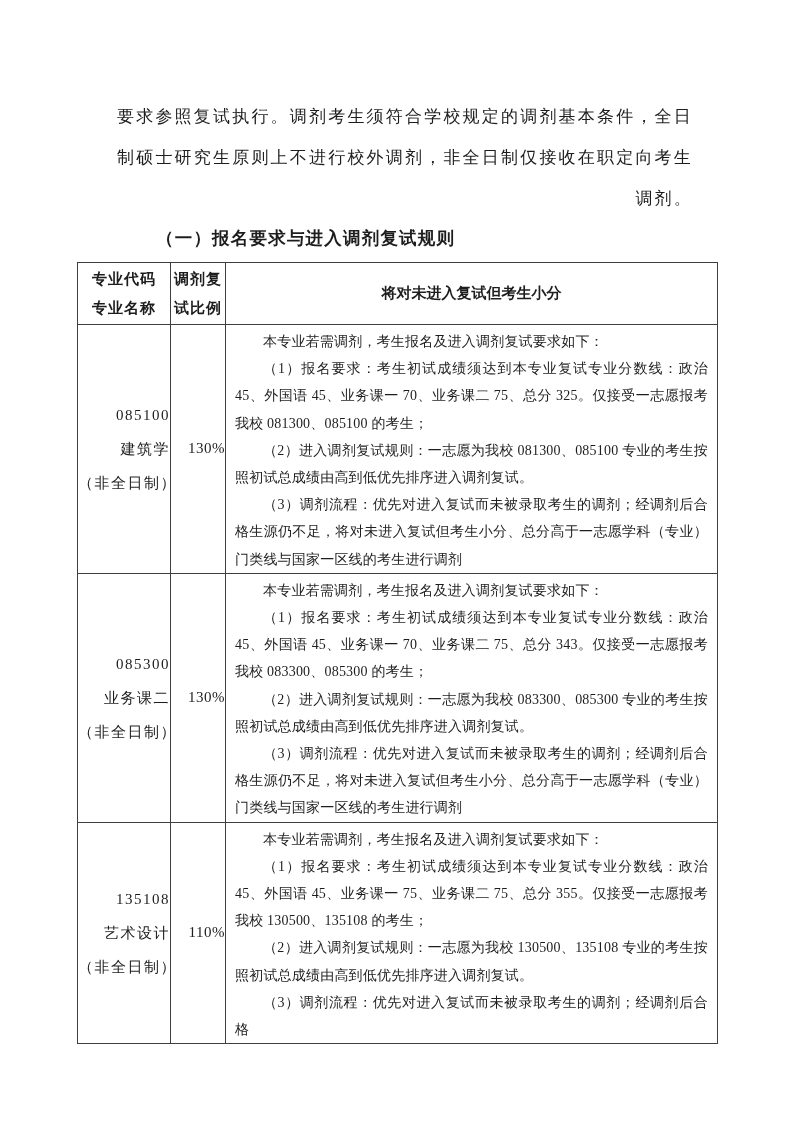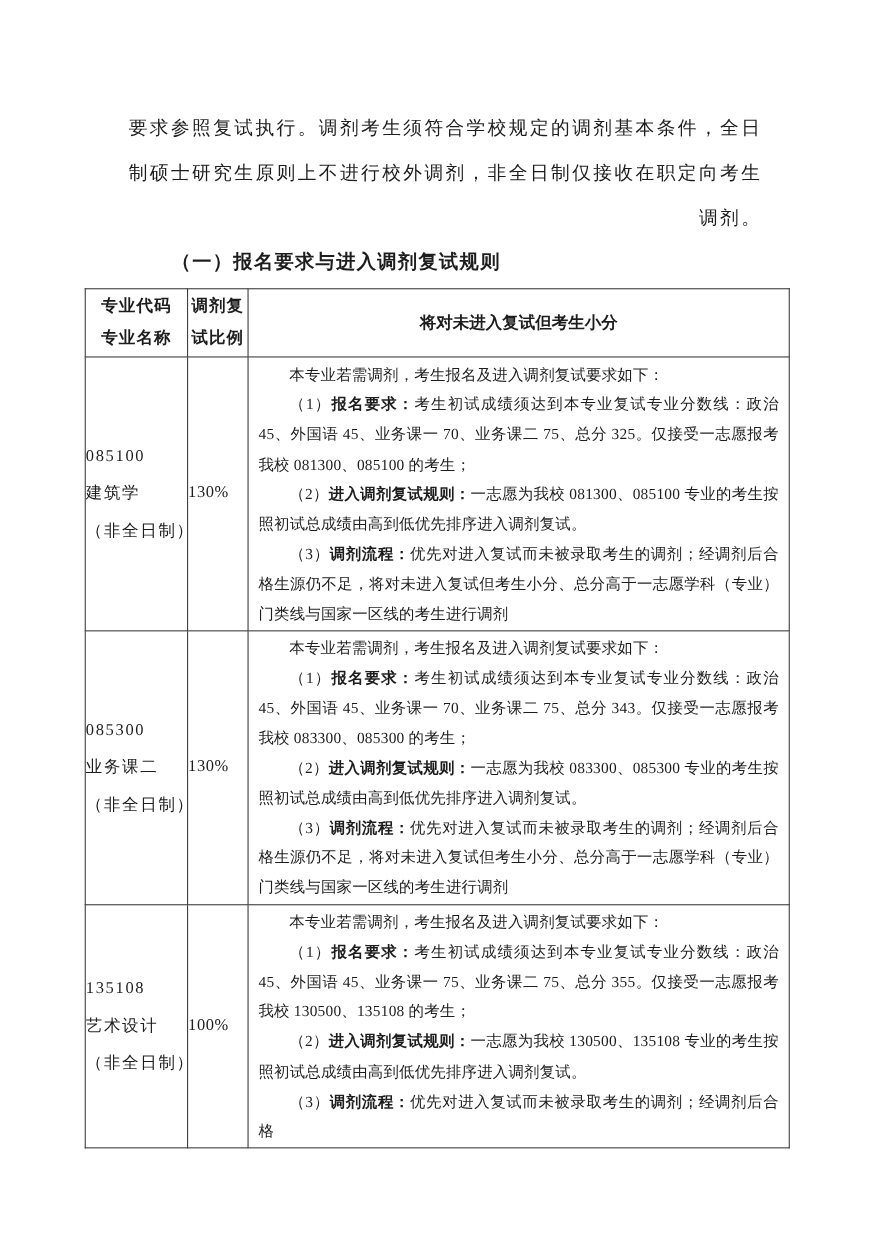--- a/index.html
+++ b/index.html
@@ -57,38 +57,38 @@
   tr.row-3 { height: 193px; }
   .hdr-cell {
     font-weight: bold;
     font-size: 15px;
     text-align: center;
     vertical-align: middle !important;
   }
   .hdr-cell .hl { line-height: 29px; letter-spacing: 1px; }
   .cell-major, .cell-ratio {
     vertical-align: middle !important;
-    text-align: left;
+    text-align: right;
     font-size: 15px;
   }
   .cell-major .ml { line-height: 34px; letter-spacing: 1.5px; white-space: nowrap; }
   .cell-ratio { letter-spacing: 0.5px; }
   .cell-rules {
     padding: 3px 9px 0 9px !important;
     font-size: 14px;
     line-height: 27.2px;
     letter-spacing: 0.2px;
     margin-top: 37px;
   }
   .cell-rules p {
     margin: 0;
     text-indent: 2em;
     text-align: justify;
   }
-  .cell-rules .lbl { font-weight: bold; }
+  .cell-rules .lbl { font-weight: normal; }
 </style>
 </head>
 <body>
 
 <div class="page">
 
   <div class="intro">
     <div class="intro-line">要求参照复试执行。调剂考生须符合学校规定的调剂基本条件，全日</div>
     <div class="intro-line">制硕士研究生原则上不进行校外调剂，非全日制仅接收在职定向考生</div>
     <div class="intro-line">调剂。</div>
@@ -146,21 +146,21 @@
           <p><span>（3）</span><span class="lbl">调剂流程：</span><span>优先对进入复试而未被录取考生的调剂；经调剂后合格生源仍不足，将对未进入复试但考生小分、总分高于一志愿学科（专业）门类线与国家一区线的考生进行调剂</span></p>
         </td>
       </tr>
 
       <tr class="row-3">
         <td class="cell-major">
           <div class="ml">135108</div>
           <div class="ml">艺术设计</div>
           <div class="ml">（非全日制）</div>
         </td>
-        <td class="cell-ratio"><span>100%</span></td>
+        <td class="cell-ratio"><span>110%</span></td>
         <td class="cell-rules">
           <p><span></span><span class="lbl"></span><span>本专业若需调剂，考生报名及进入调剂复试要求如下：</span></p>
           <p><span>（1）</span><span class="lbl">报名要求：</span><span>考生初试成绩须达到本专业复试专业分数线：政治 45、外国语 45、业务课一 75、业务课二 75、总分 355。仅接受一志愿报考我校 130500、135108 的考生；</span></p>
           <p><span>（2）</span><span class="lbl">进入调剂复试规则：</span><span>一志愿为我校 130500、135108 专业的考生按照初试总成绩由高到低优先排序进入调剂复试。</span></p>
           <p><span>（3）</span><span class="lbl">调剂流程：</span><span>优先对进入复试而未被录取考生的调剂；经调剂后合格</span></p>
         </td>
       </tr>
     </tbody>
   </table>
 

